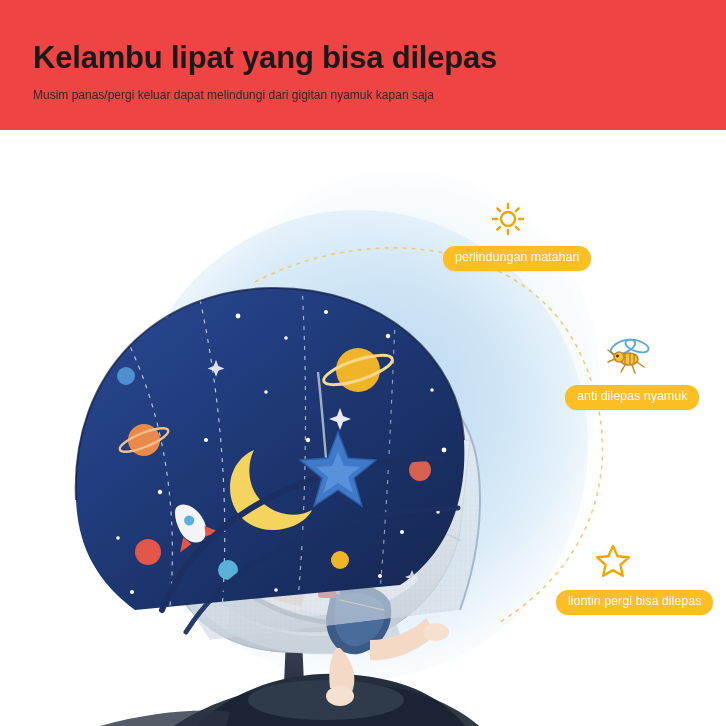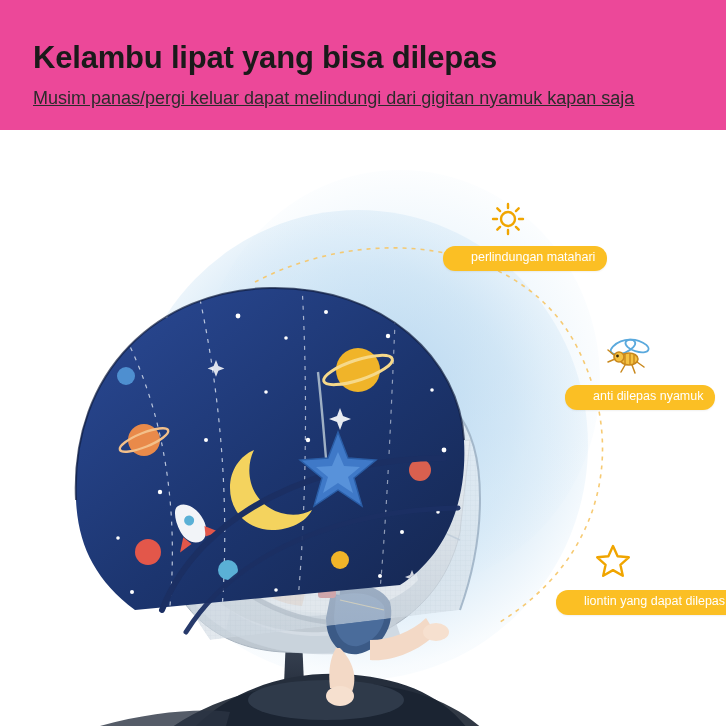--- a/index.html
+++ b/index.html
@@ -8,42 +8,41 @@
     background: #ffffff;
   }
   body {
     font-family: "Liberation Sans", sans-serif;
   }
   #page {
     position: relative;
     width: 726px;
     height: 726px;
     overflow: hidden;
-    background: #ec4899;
+    background: #ef4444;
   }
 
   
   #headline {
     position: absolute;
     left: 33px;
     top: 40px;
     font-size: 31px;
     font-weight: bold;
     color: #1a1a1a;
     letter-spacing: -0.2px;
     white-space: nowrap;
   }
   #subhead {
     position: absolute;
     left: 33px;
     top: 88px;
-    font-size: 18px;
+    font-size: 12px;
     color: #2b2b2b;
     white-space: nowrap;
-    text-decoration: underline;
   }
 
   
   #scene {
     position: absolute;
     left: 0;
     top: 130px;
     width: 726px;
     height: 596px;
     overflow: hidden;
@@ -90,21 +89,21 @@
   
   .callout {
     position: absolute;
   }
   .callout .pill {
     display: inline-block;
     background: #fbbf24;
     color: #ffffff;
     font-size: 12.5px;
     border-radius: 12px;
-    padding: 5px 12px 6px 28px;
+    padding: 5px 12px 6px 12px;
     white-space: nowrap;
     line-height: 1.1;
     box-shadow: 0 1px 2px rgba(0,0,0,0.06);
   }
   .callout .ico {
     display: block;
     margin-bottom: 6px;
   }
   #callout-sun { left: 443px; top: 72px; }
   #callout-sun .ico { margin-left: 48px; }
@@ -328,17 +327,17 @@
       </span>
       <span class="pill">anti dilepas nyamuk</span>
     </div>
 
     <div class="callout" id="callout-pendant">
       <span class="ico">
         <svg width="38" height="38" viewBox="0 0 38 38">
           <path d="M19 4 l4.6 10.2 11.2 1.1 -8.4 7.5 2.4 11 -9.8 -5.7 -9.8 5.7 2.4 -11 -8.4 -7.5 11.2 -1.1 z" fill="none" stroke="#f0a500" stroke-width="2.4" stroke-linejoin="round"></path>
         </svg>
       </span>
-      <span class="pill">liontin yang dapat dilepas</span>
+      <span class="pill">liontin pergi bisa dilepas</span>
     </div>
 
   </div>
 </div>
 
 </body></html>

